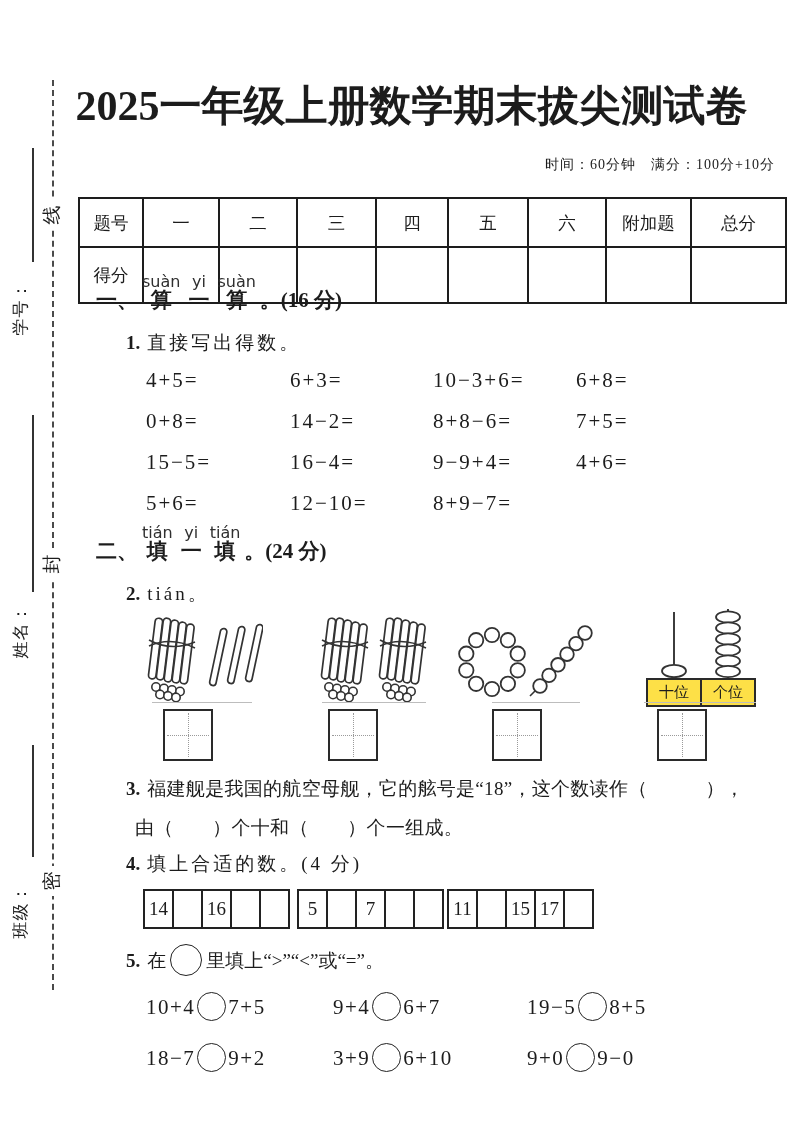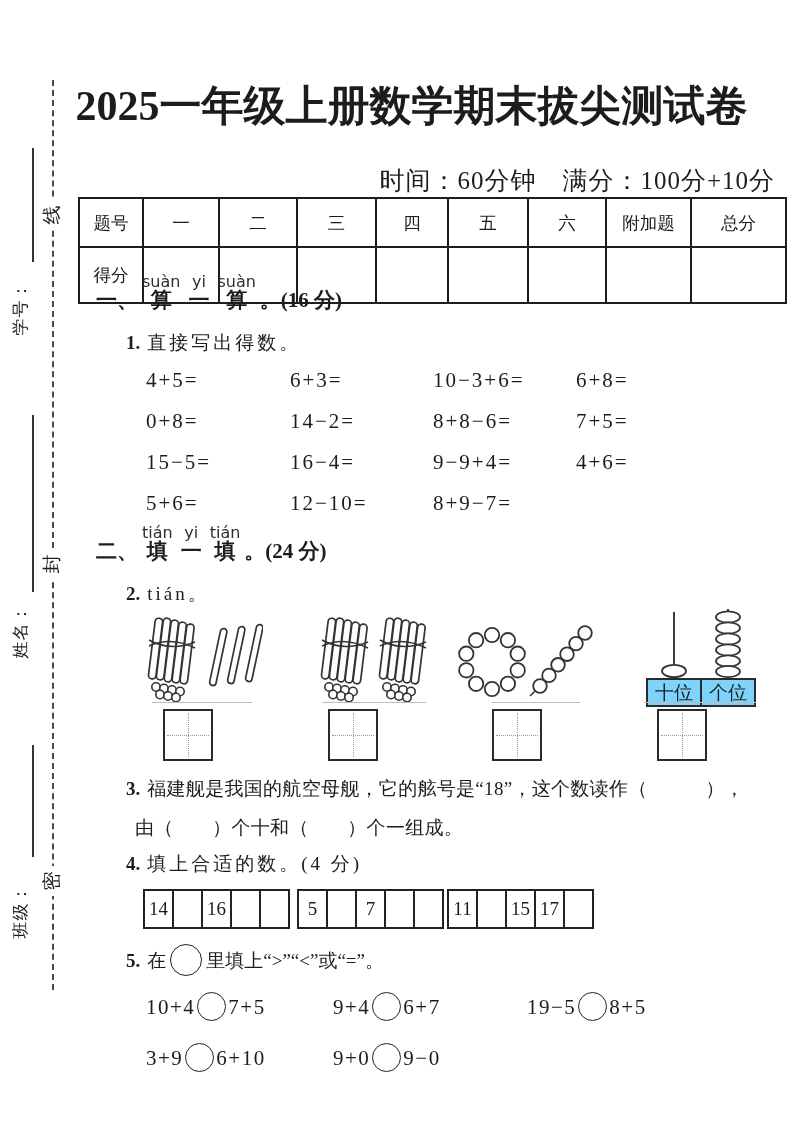--- a/index.html
+++ b/index.html
@@ -12,21 +12,21 @@
   .seal-char{position:absolute;left:37px;width:30px;height:30px;line-height:30px;
              text-align:center;font-size:19px;background:#fff;
              transform:rotate(-90deg);}
   .side-line{position:absolute;left:32px;width:0;border-left:2px solid #333;}
   .v-label{position:absolute;left:-20px;width:80px;text-align:center;font-size:17px;
            white-space:nowrap;transform:rotate(-90deg);letter-spacing:1px;}
 
   
   .title{position:absolute;top:70px;left:40px;right:10px;margin:8px;text-align:center;
          font-size:42px;font-weight:bold;letter-spacing:0px;}
-  .meta{position:absolute;top:164px;right:18px;font-size:25px;letter-spacing:1px;}
+  .meta{position:absolute;top:156px;right:18px;font-size:14px;letter-spacing:1px;}
 
   
   .score-table{position:absolute;left:78px;top:197px;width:707px;border-collapse:collapse;
                table-layout:fixed;border:2.5px solid #1d1d1d;}
   .score-table td{border:2px solid #1d1d1d;text-align:center;vertical-align:middle;
                   font-size:17.5px;padding:8px;}
   .score-table tr.r1 td{height:31px;}
   .score-table tr.r2 td{height:38px;}
 
   
@@ -54,21 +54,21 @@
   .tian{position:absolute;width:46px;height:48px;border:2.2px solid #2a2a2a;background:#fff;}
   .tian:before{content:"";position:absolute;left:50%;top:2px;bottom:2px;
                border-left:1.5px dotted #9a9a9a;}
   .tian:after{content:"";position:absolute;top:50%;left:2px;right:2px;
               border-top:1.5px dotted #9a9a9a;}
 
   
   .abacus{position:absolute;left:646px;top:608px;width:112px;height:100px;}
   .abacus-labels{position:absolute;left:0;top:70px;display:flex;}
   .abacus-box{width:52px;height:25px;border:2px solid #2a2a2a;display:flex;
-              align-items:center;justify-content:center;font-size:19px;background:#7dd3fc;}
+              align-items:center;justify-content:center;font-size:15px;background:#fde047;}
   .abacus-box+.abacus-box{margin-left:-2px;}
 
   
   .strip{position:absolute;top:889px;display:flex;}
   .strip-cell{width:27px;height:36px;border:2px solid #222;display:flex;align-items:center;
               justify-content:center;font-size:19px;background:#fff;}
   .strip-cell+.strip-cell{margin-left:-2px;}
 
   
   .circle{display:inline-block;width:27px;height:27px;border:1.8px solid #222;
@@ -327,17 +327,18 @@
     <div class="strip-cell"></div>
   </div>
 
   <div class="qlabel" style="top:944px">
     <b>5.</b><span>在</span><span class="circle big"></span><span>里填上“&gt;”“&lt;”或“=”。</span>
   </div>
   <div class="cmp-grid">
     <span class="cmp"><span>10+4</span><span class="circle"></span><span>7+5</span></span>
     <span class="cmp"><span>9+4</span><span class="circle"></span><span>6+7</span></span>
     <span class="cmp"><span>19−5</span><span class="circle"></span><span>8+5</span></span>
+    <span class="cmp"><span>18−7</span><span class="circle"></span><span>9+2</span></span>
     <span class="cmp"><span>3+9</span><span class="circle"></span><span>6+10</span></span>
     <span class="cmp"><span>9+0</span><span class="circle"></span><span>9−0</span></span>
   </div>
 
 </div>
 
 </body></html>

